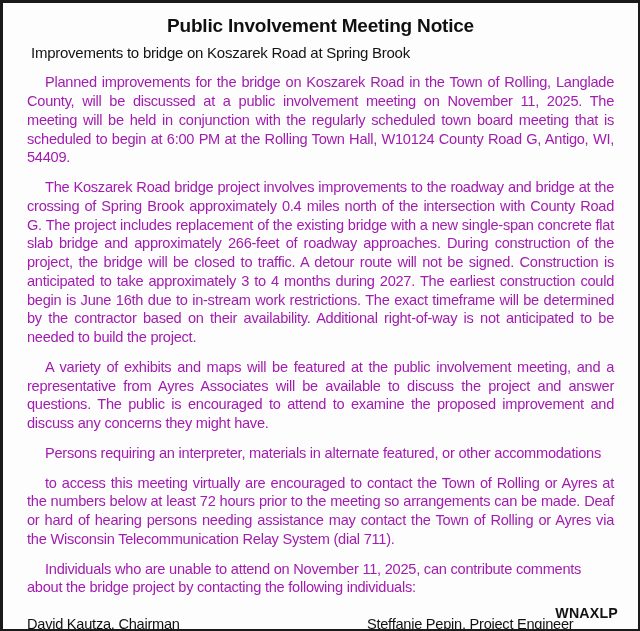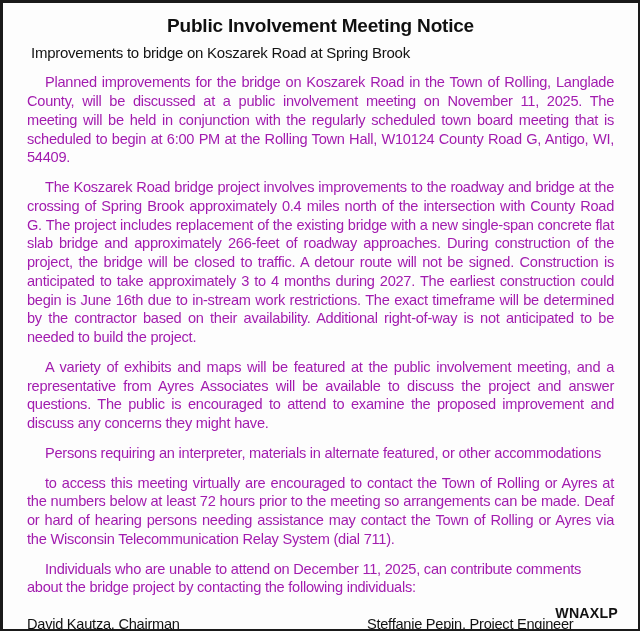--- a/index.html
+++ b/index.html
@@ -94,21 +94,21 @@
     <p class="body-par">Planned improvements for the bridge on Koszarek Road in the Town of Rolling, Langlade County, will be discussed at a public involvement meeting on November 11, 2025.  The meeting will be held in conjunction with the regularly scheduled town board meeting that is scheduled to begin at 6:00 PM at the Rolling Town Hall, W10124 County Road G, Antigo, WI, 54409.</p>
 
     <p class="body-par">The Koszarek Road bridge project involves improvements to the roadway and bridge at the crossing of Spring Brook approximately 0.4 miles north of the intersection with County Road G.  The project includes replacement of the existing bridge with a new single-span concrete flat slab bridge and approximately 266-feet of roadway approaches.  During construction of the project, the bridge will be closed to traffic.  A detour route will not be signed.  Construction is anticipated to take approximately 3 to 4 months during 2027.  The earliest construction could begin is June 16th due to in-stream work restrictions.  The exact timeframe will be determined by the contractor based on their availability.  Additional right-of-way is not anticipated to be needed to build the project.</p>
 
     <p class="body-par">A variety of exhibits and maps will be featured at the public involvement meeting, and a representative from Ayres Associates will be available to discuss the project and answer questions.  The public is encouraged to attend to examine the proposed improvement and discuss any concerns they might have.</p>
 
     <p class="body-par no-just">Persons requiring an interpreter, materials in alternate featured, or other accommodations</p>
 
     <p class="body-par">to access this meeting virtually are encouraged to contact the Town of Rolling or Ayres at the numbers below at least 72 hours prior to the meeting so arrangements can be made.  Deaf or hard of hearing persons needing assistance may contact the Town of Rolling or Ayres via the Wisconsin Telecommunication Relay System (dial 711).</p>
 
-    <p class="body-par no-just">Individuals who are unable to attend on December 11, 2025, can contribute comments about the bridge project by contacting the following individuals:</p>
+    <p class="body-par no-just">Individuals who are unable to attend on November 11, 2025, can contribute comments about the bridge project by contacting the following individuals:</p>
 
     <div class="contacts">
 
       <div class="col col-left">
         <div>David Kautza, Chairman</div>
 
       </div>
 
       <div class="col col-right">
         <div>Steffanie Pepin, Project Engineer</div>

